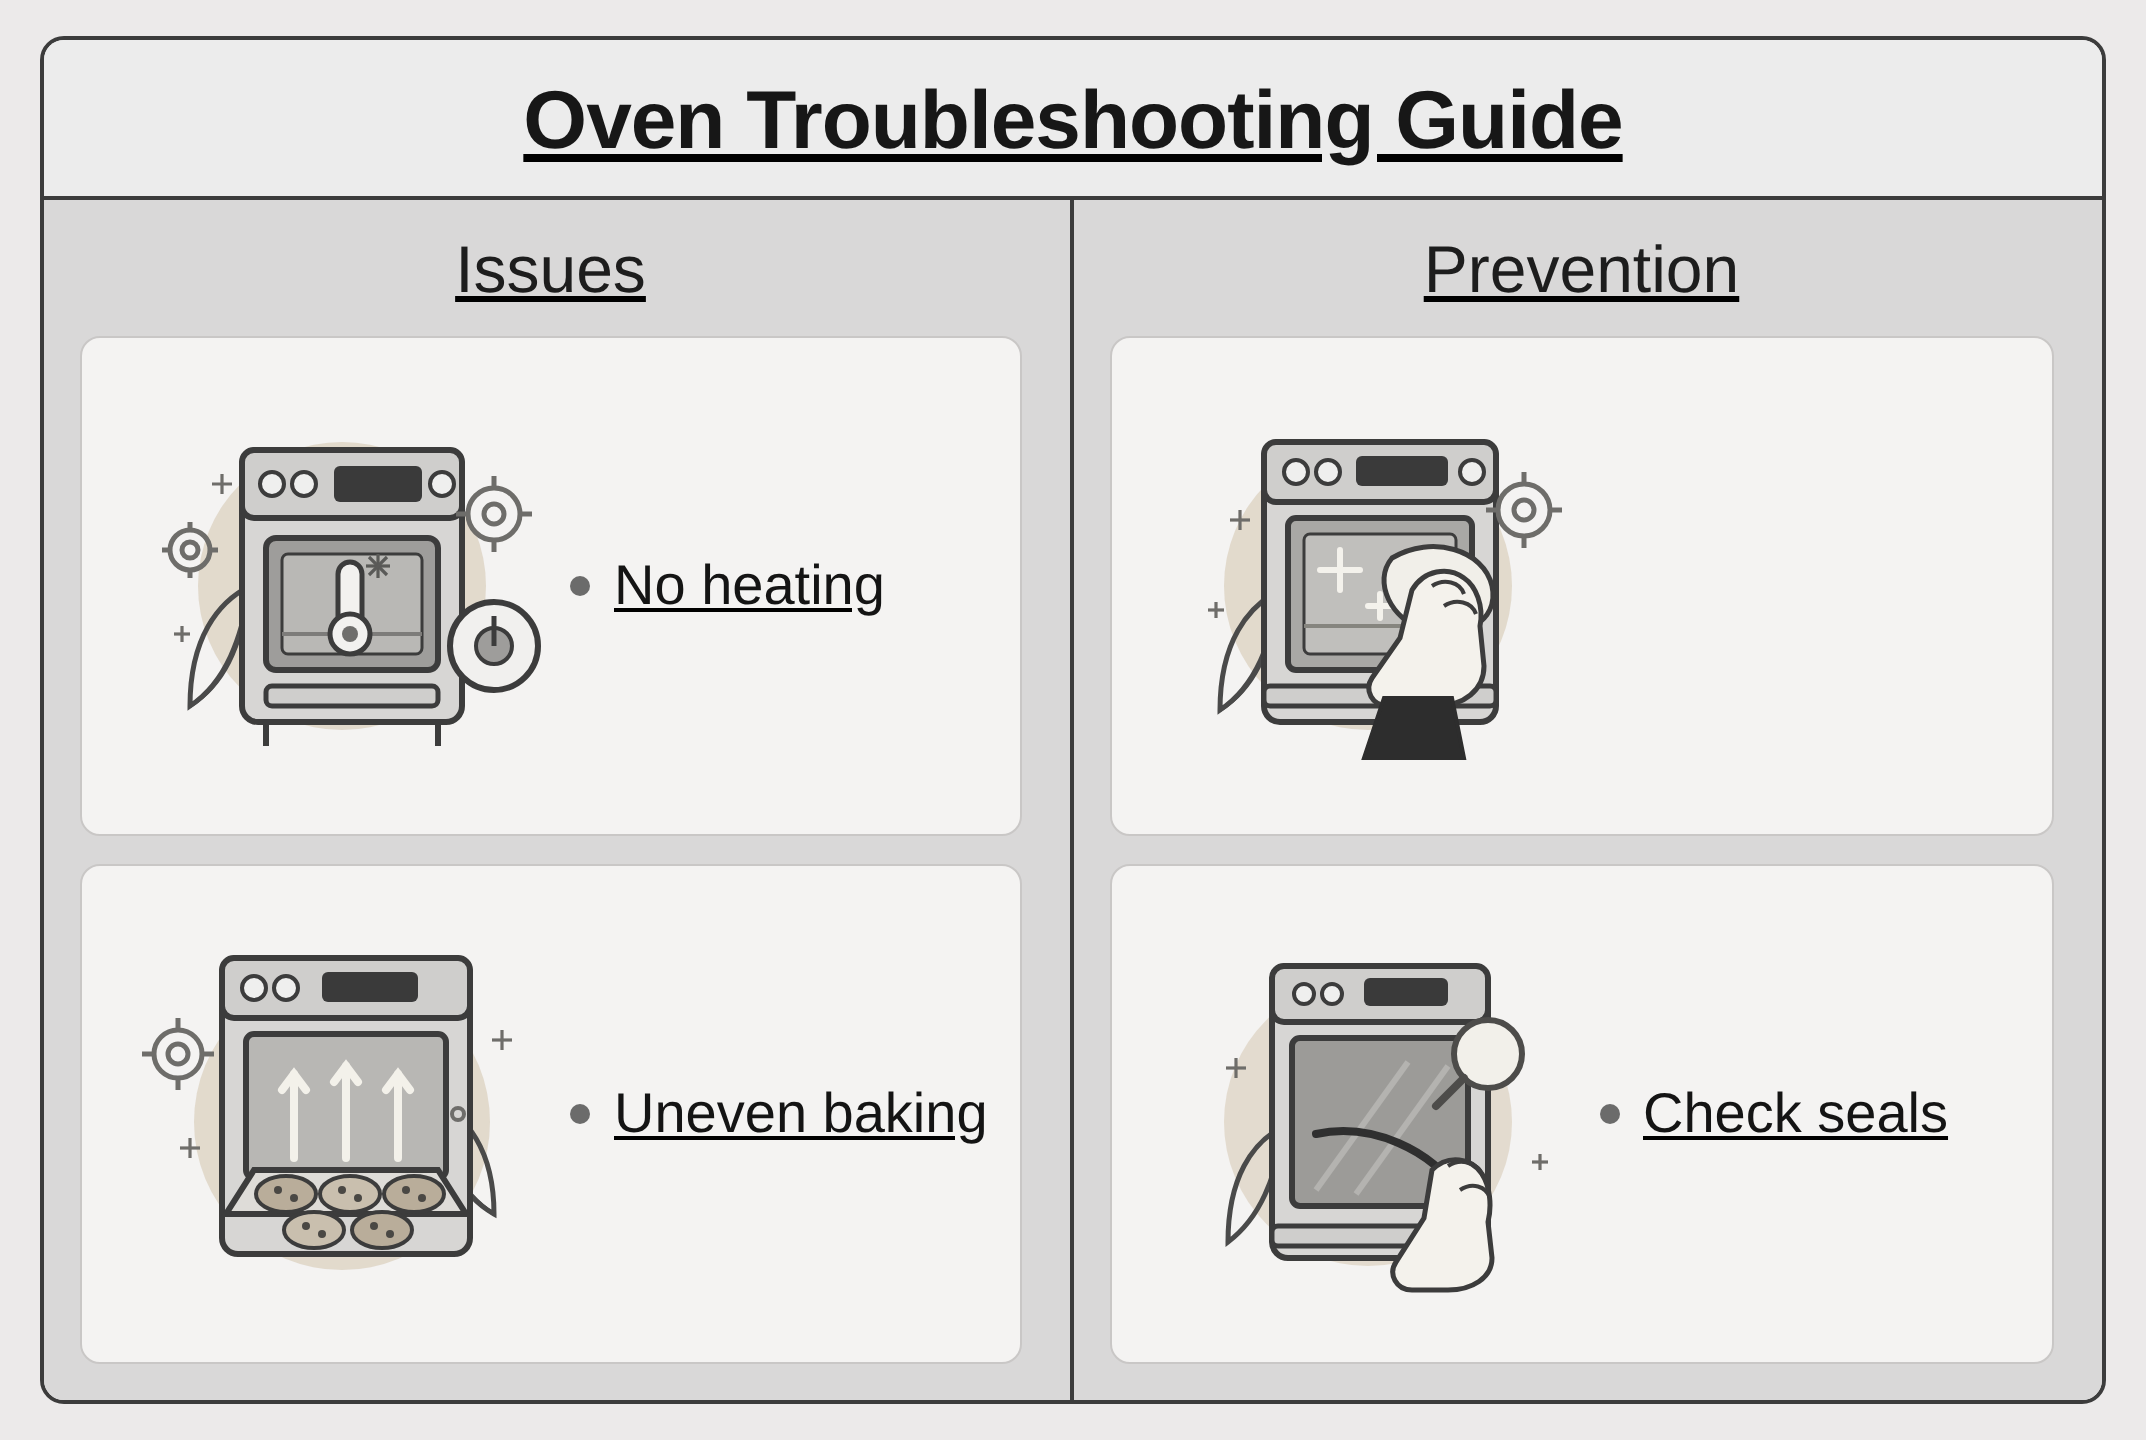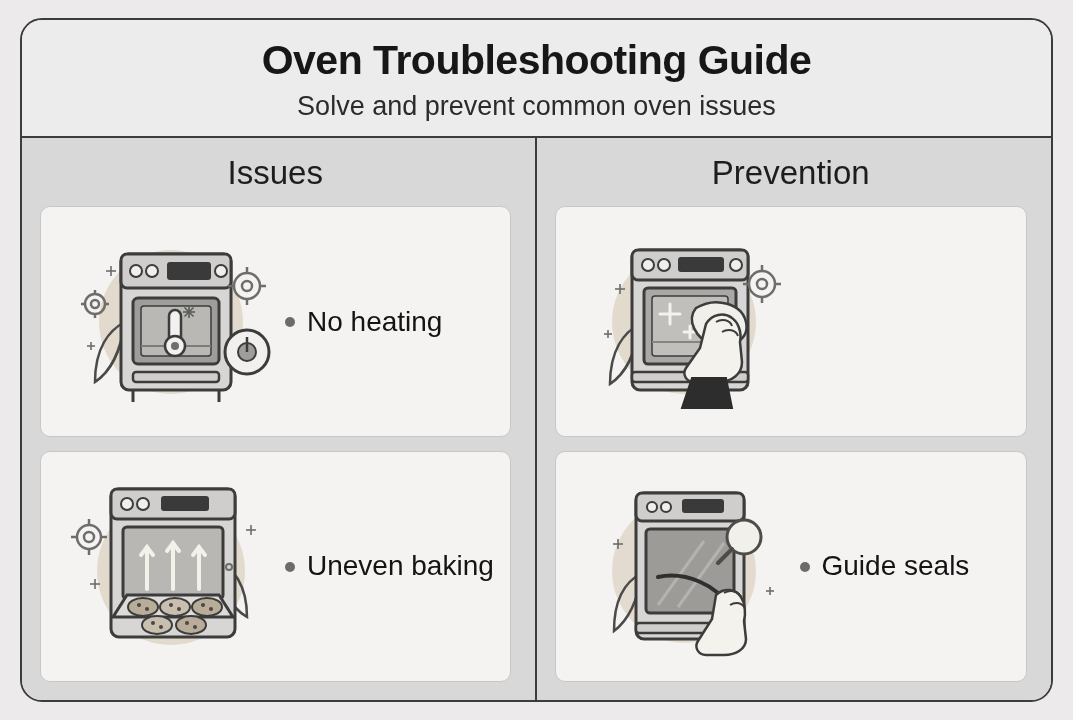--- a/index.html
+++ b/index.html
@@ -16,24 +16,25 @@
     box-sizing: border-box;
     padding: 18px 20px;
   }
   .card {
     position: relative;
     width: 100%;
     height: 100%;
     box-sizing: border-box;
     background: #e9e8e8;
     border: 2px solid #3c3c3c;
-    border-radius: 22px;
+    border-radius: 12px;
     overflow: hidden;
     display: flex;
     flex-direction: column;
+    text-decoration: underline;
   }
   
   .header {
     flex: 0 0 auto;
     background: #ececec;
     border-bottom: 2px solid #3c3c3c;
     padding: 18px 10px 14px 10px;
     text-align: center;
   }
   .header h1 {
@@ -127,21 +128,20 @@
   }
 </style>
 </head>
 <body>
 
 <div id="page">
   <div class="card">
 
     <div class="header">
       <h1>Oven Troubleshooting Guide</h1>
-      <h2>Solve and prevent common oven issues</h2>
     </div>
 
     <div class="body">
 
       <div class="column left">
         <div class="col-title">Issues</div>
         <div class="items">
 
           <div class="item">
             <div class="thumb">
@@ -372,21 +372,21 @@
                 <g stroke="#6e6d6a" stroke-width="1.6">
                   <line x1="52" y1="72" x2="52" y2="82"></line>
                     <line x1="47" y1="77" x2="57" y2="77"></line>
                   <line x1="204" y1="120" x2="204" y2="128"></line>
                     <line x1="200" y1="124" x2="208" y2="124"></line>
                 </g>
               </svg>
             </div>
             <div class="item-text">
               <span class="bullet"></span>
-              <span class="label">Guide seals</span>
+              <span class="label">Check seals</span>
             </div>
           </div>
 
         </div>
       </div>
 
     </div>
   </div>
 </div>
 

